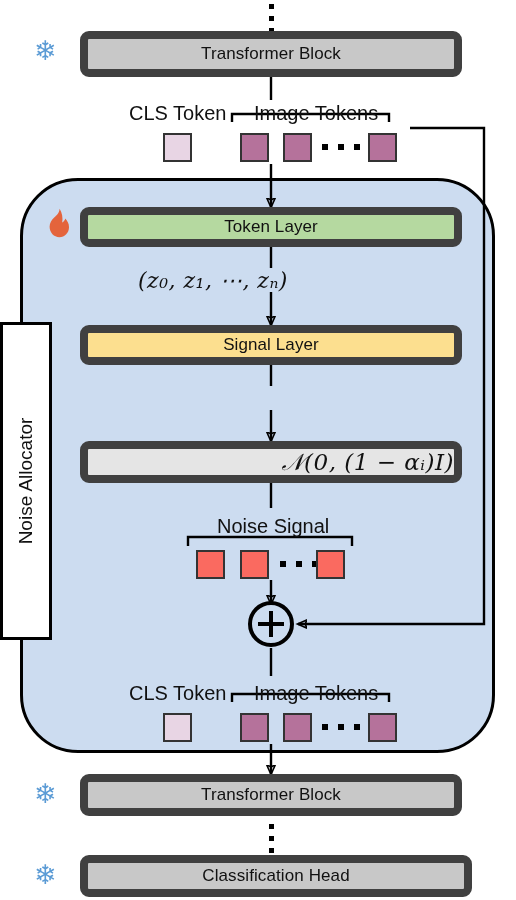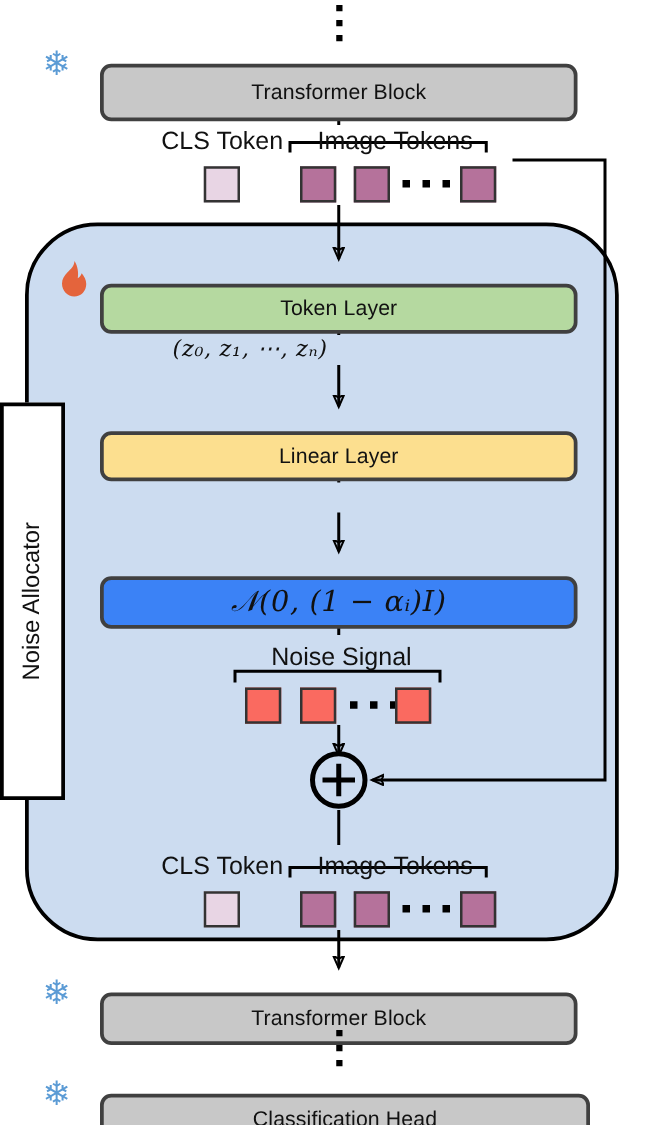--- a/index.html
+++ b/index.html
@@ -2,27 +2,27 @@
 <html><head>
 <meta charset="utf-8">
 <style>
   html,body{margin:0;padding:0;background:#ffffff;}
   body{width:516px;height:900px;position:relative;overflow:hidden;
        font-family:"Liberation Sans", sans-serif; color:#111;}
 
   #stage{position:absolute;left:0;top:0;width:516px;height:900px;}
 
   
-  .box{position:absolute;box-sizing:border-box;border:3px solid #404040;
+  .box{position:absolute;box-sizing:border-box;border:8px solid #404040;
        border-radius:9px;display:flex;align-items:center;justify-content:center;
-       font-size:17px;letter-spacing:.1px;margin-top:20px;}
+       font-size:17px;letter-spacing:.1px;}
   .box.gray{background:#c8c8c8;}
   .box.green{background:#b5d9a0;}
   .box.yellow{background:#fcdf8f;}
-  .box.pink{background:#3b82f6;}
+  .box.pink{background:#e5e5e5;justify-content:flex-end;}
 
   
   .allocator-bg{position:absolute;box-sizing:border-box;
       background:#ccdcf0;border:3px solid #000;border-radius:58px;}
 
   
   .side-label{position:absolute;box-sizing:border-box;background:#fff;
       border:3px solid #000;display:flex;align-items:center;justify-content:center;}
   .side-label span{display:block;transform:rotate(-90deg);white-space:nowrap;
       font-size:19px;}
@@ -31,21 +31,21 @@
   .tok{position:absolute;box-sizing:border-box;border:2px solid #333;}
   .tok.cls{background:#e8d5e4;}
   .tok.img{background:#b5729b;}
   .tok.noise{background:#fa6a60;border-color:#333;}
 
   
   .cap{position:absolute;font-size:20px;white-space:nowrap;color:#111;}
 
   
   .math{position:absolute;font-family:"DejaVu Serif", serif;font-style:italic;
-        font-size:18px;white-space:nowrap;color:#111;letter-spacing:.5px;}
+        font-size:22px;white-space:nowrap;color:#111;letter-spacing:.5px;}
 
   
   svg.layer{position:absolute;left:0;top:0;width:516px;height:900px;
             pointer-events:none;overflow:visible;}
 
   
   .snow{position:absolute;color:#5b9bd5;font-size:27px;line-height:1;
         user-select:none;}
   .flame{position:absolute;width:26px;height:30px;}
 
@@ -143,21 +143,21 @@
 
   <div class="box green" style="left:80px;top:207px;width:382px;height:40px;">
     <span>Token Layer</span>
   </div>
 
   <div class="math" style="left:138px;top:268px;">
     <span>(z₀,  z₁,  ⋯,  zₙ)</span>
   </div>
 
   <div class="box yellow" style="left:80px;top:325px;width:382px;height:40px;">
-    <span>Linear Layer</span>
+    <span>Signal Layer</span>
   </div>
 
 
   <div class="box pink" style="left:80px;top:441px;width:382px;height:42px;">
     <span class="math" style="position:static;font-size:23px;">𝒩(0, (1 − αᵢ)I)</span>
   </div>
 
   <div class="cap" style="left:217px;top:515px;">Noise Signal</div>
 
   <div class="tok noise" style="left:196px;top:550px;width:29px;height:29px;"></div>

